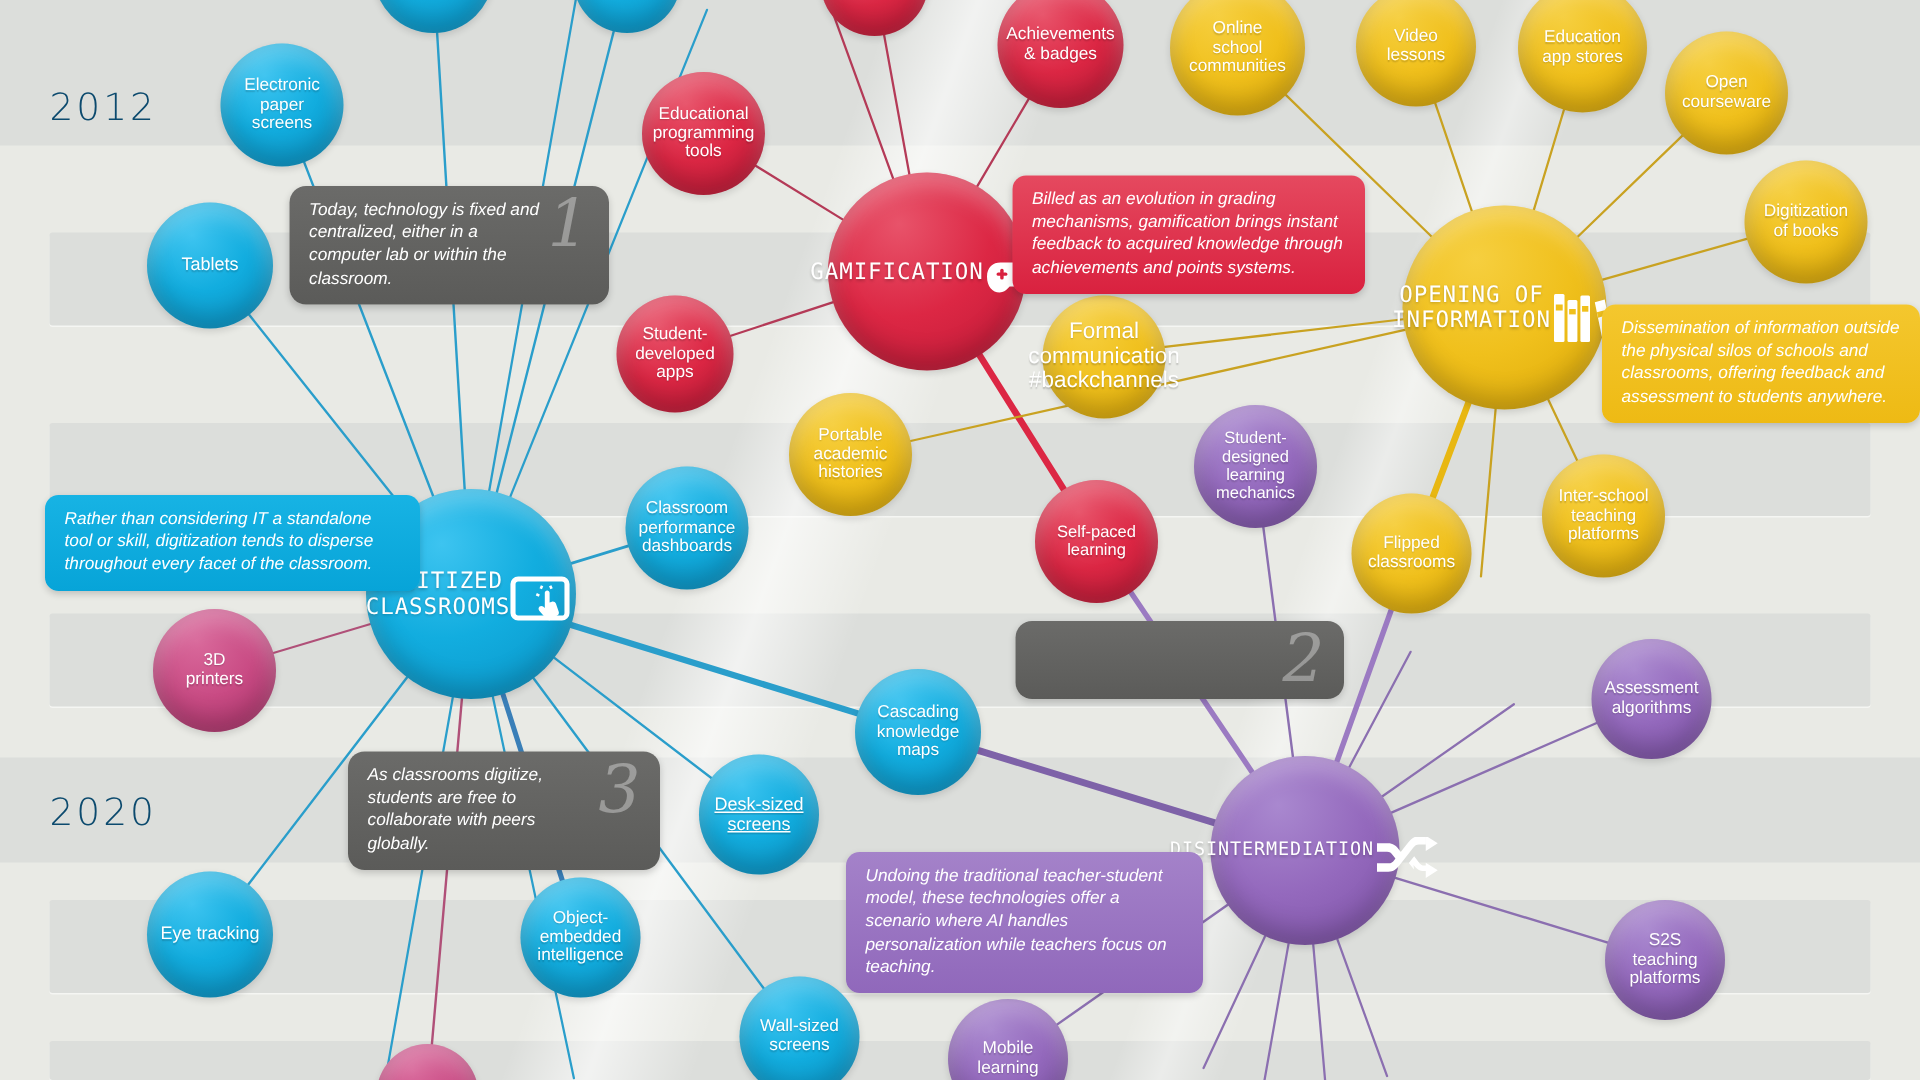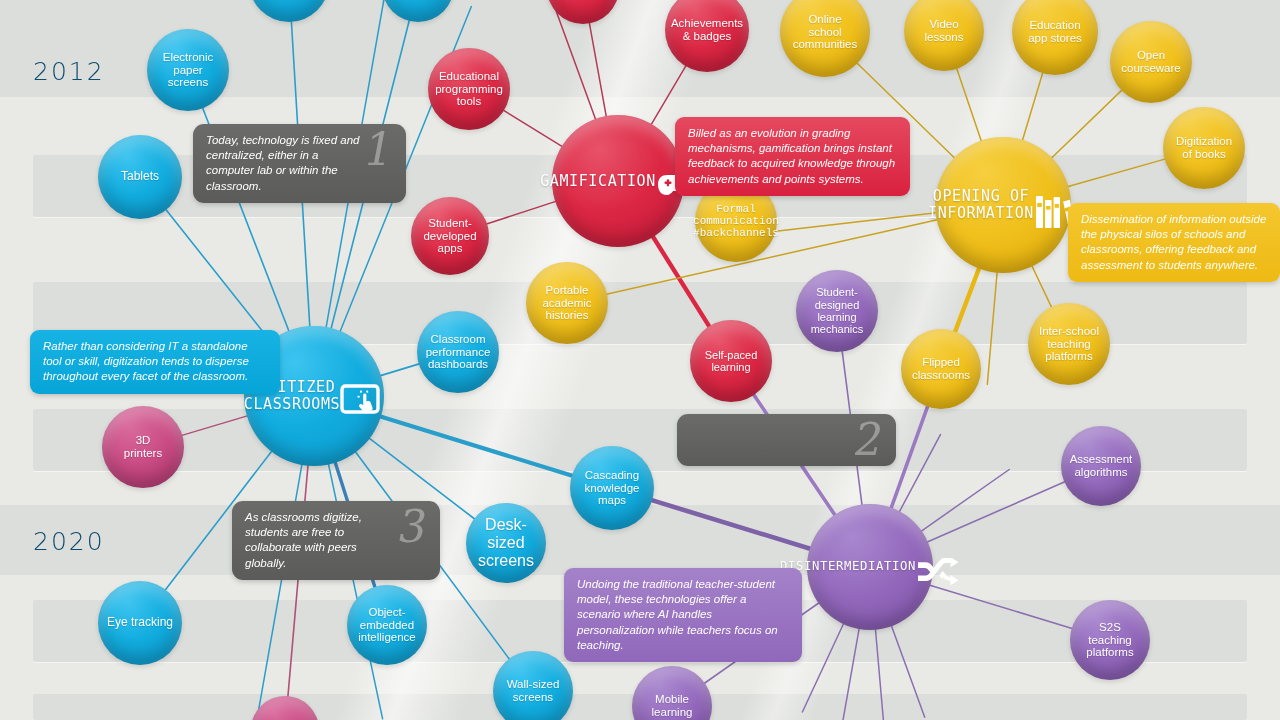--- a/index.html
+++ b/index.html
@@ -177,42 +177,42 @@
       </div>
       <div class="node c-yellow" style="left: 1012px; top: -11px; height: 86px; width: 86px; font-size: 11.5px;">
         <span>Education<br>app stores</span>
       </div>
       <div class="node c-yellow" style="left: 1110px; top: 21px; height: 82px; width: 82px; font-size: 11.5px;">
         <span>Open<br>courseware</span>
       </div>
       <div class="node c-yellow" style="left: 1163px; top: 107px; height: 82px; width: 82px; font-size: 11.5px;">
         <span>Digitization<br>of books</span>
       </div>
-      <div class="node c-yellow" style="left: 695px; top: 180px; height: 82px; width: 82px; font-size: 11px; font-family: Liberation Mono, monospace;">
+      <div class="node c-yellow" style="left: 695px; top: 197px; height: 82px; width: 82px; font-size: 15px;">
         <span>Formal<br>communication<br>#backchannels</span>
       </div>
       <div class="node c-yellow" style="left: 526px; top: 262px; height: 82px; width: 82px; font-size: 11.5px;">
         <span>Portable<br>academic<br>histories</span>
       </div>
       <div class="node c-yellow" style="left: 901px; top: 329px; height: 80px; width: 80px; font-size: 11.5px;">
         <span>Flipped<br>classrooms</span>
       </div>
       <div class="node c-yellow" style="left: 1028px; top: 303px; height: 82px; width: 82px; font-size: 11.5px;">
         <span>Inter-school<br>teaching<br>platforms</span>
       </div>
       <div class="node c-blue" style="left: 417px; top: 311px; height: 82px; width: 82px; font-size: 11.5px;">
         <span>Classroom<br>performance<br>dashboards</span>
       </div>
       <div class="node c-pink" style="left: 102px; top: 406px; height: 82px; width: 82px; font-size: 11.5px;">
         <span>3D<br>printers</span>
       </div>
       <div class="node c-blue" style="left: 570px; top: 446px; height: 84px; width: 84px; font-size: 11.5px;">
         <span>Cascading<br>knowledge<br>maps</span>
       </div>
-      <div class="node c-blue" style="left: 466px; top: 503px; height: 80px; width: 80px; font-size: 16px;">
+      <div class="node c-blue" style="left: 466px; top: 503px; height: 80px; width: 80px; font-size: 12px; text-decoration: underline;">
         <span>Desk-sized<br>screens</span>
       </div>
       <div class="node c-blue" style="left: 98px; top: 581px; height: 84px; width: 84px; font-size: 12px;">
         <span>Eye tracking</span>
       </div>
       <div class="node c-blue" style="left: 347px; top: 585px; height: 80px; width: 80px; font-size: 11.5px;">
         <span>Object-<br>embedded<br>intelligence</span>
       </div>
       <div class="node c-blue" style="left: 493px; top: 651px; height: 80px; width: 80px; font-size: 11.5px;">
         <span>Wall-sized<br>screens</span>

